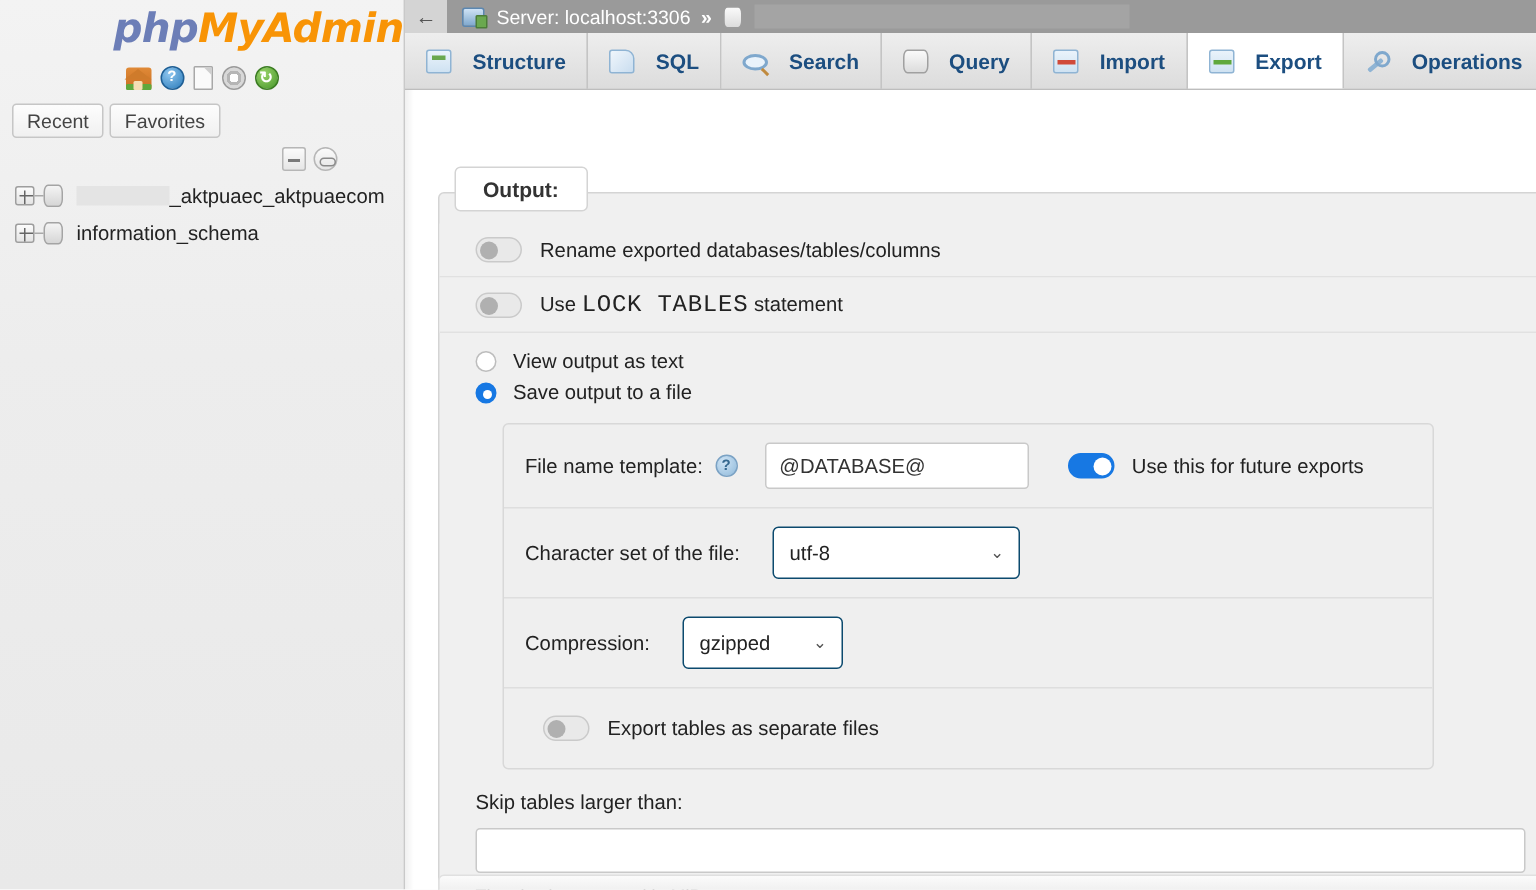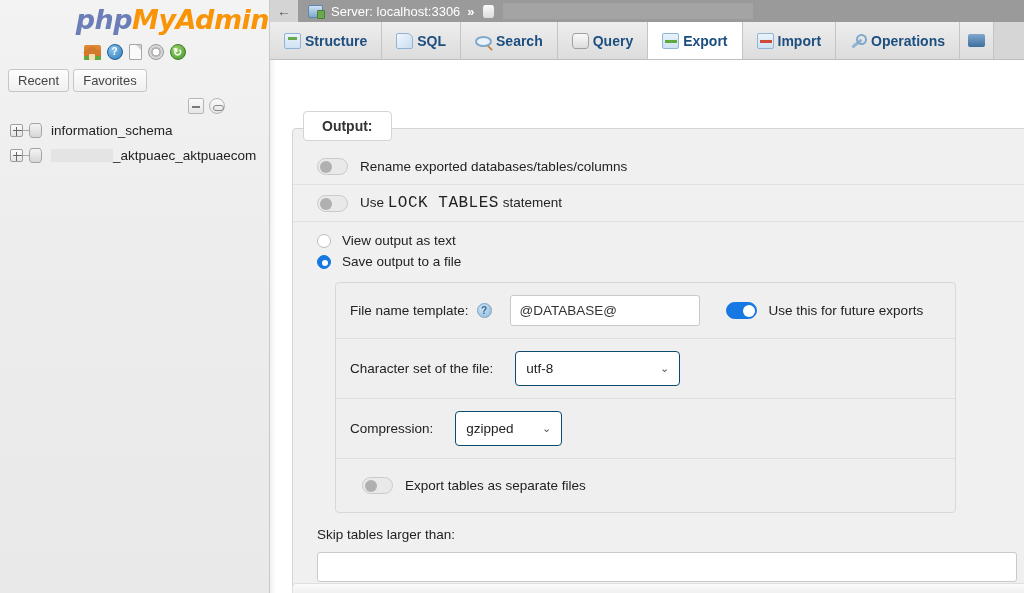--- a/index.html
+++ b/index.html
@@ -146,21 +146,21 @@
     background:linear-gradient(to bottom,#fafafa,#dcdcdc);
     border:1px solid #9b9b9b;border-radius:3px/5px;
   }
   .bc-redact{ display:inline-block; width:250px; height:16px; background:#a4a4a4; margin-left:8px; }
 
   .tabbar {
     height:38px; background:#d6d6d6; display:flex; align-items:stretch;
     border-bottom:1px solid #bdbdbd;
   }
   .tab {
-    display:flex; align-items:center; gap:4px;
+    display:flex; align-items:center; gap:14px;
     padding:0 14px; cursor:pointer;
     border-right:1px solid #c4c4c4;
     background:linear-gradient(to bottom,#eeeeee,#dcdcdc);
     color:#1c4e80; font-weight:bold; font-size:14px;
     white-space:nowrap;
   }
   .tab.active { background:#fff; color:#1c4e80; }
   .tab.cut { padding:0 8px; overflow:hidden; }
 
   .tabicon{width:17px;height:16px;flex:0 0 17px;position:relative;border-radius:2px;}
@@ -301,27 +301,27 @@
     <div class="tree-tools">
       <span class="tt-btn minus"></span>
       <span class="tt-btn chain"></span>
     </div>
 
     <div class="db-list">
       <div class="db-row">
         <span class="exp-box"></span>
         <span class="exp-line"></span>
         <span class="db-icon"></span>
-        <span class="db-name">information_schema</span>
+        <span class="db-name"><span class="redact-inline"></span><span>_aktpuaec_aktpuaecom</span></span>
       </div>
       <div class="db-row">
         <span class="exp-box"></span>
         <span class="exp-line"></span>
         <span class="db-icon"></span>
-        <span class="db-name"><span class="redact-inline"></span><span>_aktpuaec_aktpuaecom</span></span>
+        <span class="db-name">information_schema</span>
       </div>
     </div>
   </div>
 
   <div class="main">
 
     <div class="breadcrumb">
       <div class="back-arrow">←</div>
       <span class="bc-server-icon"></span>
       <span class="bc-text">Server: localhost:3306</span>
@@ -340,27 +340,27 @@
         <span>SQL</span>
       </div>
       <div class="tab">
         <span class="tabicon ti-search"></span>
         <span>Search</span>
       </div>
       <div class="tab">
         <span class="tabicon ti-query"></span>
         <span>Query</span>
       </div>
+      <div class="tab">
+        <span class="tabicon ti-import"></span>
+        <span>Import</span>
+      </div>
       <div class="tab active">
         <span class="tabicon ti-export"></span>
         <span>Export</span>
-      </div>
-      <div class="tab">
-        <span class="tabicon ti-import"></span>
-        <span>Import</span>
       </div>
       <div class="tab">
         <span class="tabicon ti-operations"></span>
         <span>Operations</span>
       </div>
       <div class="tab cut">
         <span class="tabicon ti-cut"></span>
       </div>
     </div>
 
@@ -392,21 +392,21 @@
           <div class="radio-row">
             <span class="radio sel"></span>
             <span class="opt-label">Save output to a file</span>
           </div>
         </div>
 
         <div class="subpanel">
           <div class="sp-row">
             <span class="sp-label">File name template:</span>
             <span class="help-icon">?</span>
-            <input class="txtinput" style="width: 190px; margin-left: 18px;" value="@DATABASE@">
+            <input class="txtinput" style="width: 176px; margin-left: 18px;" value="@DATABASE@">
             <span class="toggle on" style="margin-left:26px;">
                 <span class="knob"></span>
               </span>
             <span class="sp-label" style="margin-left:12px;">Use this for future exports</span>
           </div>
 
           <div class="sp-row">
             <span class="sp-label">Character set of the file:</span>
             <div class="selectbox" style="width:165px;margin-left:22px;">
               <span>utf-8</span>

